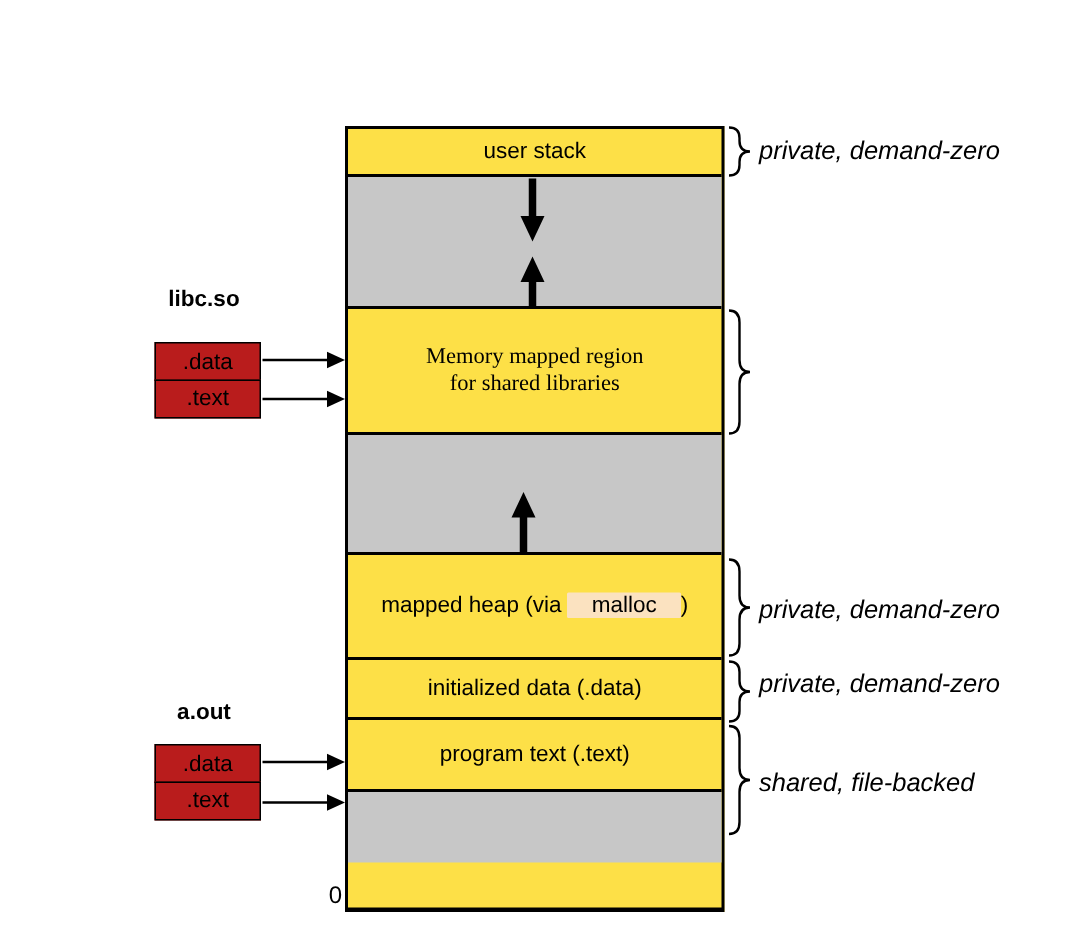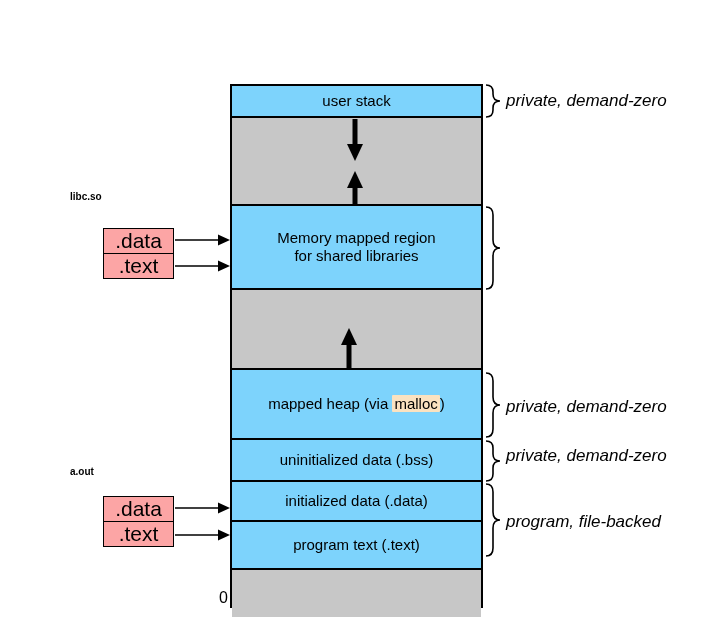--- a/index.html
+++ b/index.html
@@ -5,43 +5,43 @@
   html,body{margin:0;padding:0;background:#fff;}
   .canvas{
     position:relative;width:728px;height:629px;background:#ffffff;
     font-family:"Liberation Sans","DejaVu Sans",sans-serif;color:#000;
     overflow:hidden;
   }
   
   .main-box{
     position:absolute;left:230px;top:84px;width:253px;height:524px;
     box-sizing:border-box;border:2px solid #000;border-bottom-width:3px;
-    background:#7dd3fc;
+    background:#fde047;
   }
   .region{
     position:relative;width:100%;box-sizing:border-box;
     border-bottom:2px solid #000;
     display:flex;align-items:center;justify-content:center;
     text-align:center;font-size:15px;line-height:18px;
   }
   .region.last{border-bottom:none;}
-  .mmap-label{display:inline-block;max-width:165px;}
-  .hl{padding:0 2px;border-radius:1px;}
+  .mmap-label{display:inline-block;max-width:165px;font-family:Liberation Serif, serif;}
+  .hl{padding:0 16px;border-radius:1px;}
   
   .obj-title{
-    position:absolute;left:70px;width:104px;
-    font-weight:bold;font-size:10px;
+    position:absolute;left:84px;width:104px;text-align:center;
+    font-weight:bold;font-size:15px;
   }
   .obj-box{
     position:absolute;left:70px;width:104px;box-sizing:border-box;
   }
   .obj-row{
     box-sizing:border-box;border:1.5px solid #000;height:26px;
     display:flex;align-items:center;justify-content:center;
-    font-size:21px;background:#fca5a5;margin-left:33px;
+    font-size:15px;background:#b91c1c;margin-left:33px;
   }
   .obj-row + .obj-row{margin-top:-1.5px;}
   
   .annot{
     position:absolute;left:506px;width:170px;height:22px;line-height:22px;
     font-style:italic;font-size:17px;white-space:nowrap;
   }
   .origin{
     position:absolute;left:211px;top:589px;width:17px;text-align:right;
     font-size:16px;
@@ -57,23 +57,20 @@
     <div class="region" style="height:32px">
       <span>user stack</span>
     </div>
     <div class="region" style="height: 88px; background-color: rgb(199, 199, 199);"></div>
     <div class="region" style="height:84px">
       <span class="mmap-label">Memory mapped region for shared libraries</span>
     </div>
     <div class="region" style="height: 80px; background-color: rgb(199, 199, 199);"></div>
     <div class="region" style="height:70px">
       <span><span>mapped heap (via </span><span class="hl" style="background-color: rgb(251, 226, 192);">malloc</span><span>)</span></span>
-    </div>
-    <div class="region" style="height:42px">
-      <span>uninitialized data (.bss)</span>
     </div>
     <div class="region" style="height:40px">
       <span>initialized data (.data)</span>
     </div>
     <div class="region" style="height:48px">
       <span>program text (.text)</span>
     </div>
     <div class="region last" style="height: 47px; background-color: rgb(199, 199, 199);"></div>
   </div>
 
@@ -115,21 +112,21 @@
     <path fill="none" stroke="#000" stroke-width="1.6" d="M486,85 Q493,85 493,92 L493,94 Q493,101 500,101 Q493,101 493,108 L493,110 Q493,117 486,117"></path>
     <path fill="none" stroke="#000" stroke-width="1.6" d="M486,207 Q493,207 493,215 L493,240 Q493,248 500,248 Q493,248 493,256 L493,281 Q493,289 486,289"></path>
     <path fill="none" stroke="#000" stroke-width="1.6" d="M486,373 Q493,373 493,381 L493,397 Q493,405 500,405 Q493,405 493,413 L493,429 Q493,437 486,437"></path>
     <path fill="none" stroke="#000" stroke-width="1.6" d="M486,441 Q493,441 493,448 L493,454 Q493,461 500,461 Q493,461 493,468 L493,474 Q493,481 486,481"></path>
     <path fill="none" stroke="#000" stroke-width="1.6" d="M486,484 Q493,484 493,492 L493,512 Q493,520 500,520 Q493,520 493,528 L493,548 Q493,556 486,556"></path>
   </svg>
 
   <div class="annot" style="top:90px">private, demand-zero</div>
   <div class="annot" style="top:396px">private, demand-zero</div>
   <div class="annot" style="top:445px">private, demand-zero</div>
-  <div class="annot" style="top:511px">program, file-backed</div>
+  <div class="annot" style="top:511px">shared, file-backed</div>
 
   <div class="obj-title" style="top:191px">libc.so</div>
   <div class="obj-box" style="top:228px">
     <div class="obj-row">.data</div>
     <div class="obj-row">.text</div>
   </div>
 
   <div class="obj-title" style="top:466px">a.out</div>
   <div class="obj-box" style="top:496px">
     <div class="obj-row">.data</div>

